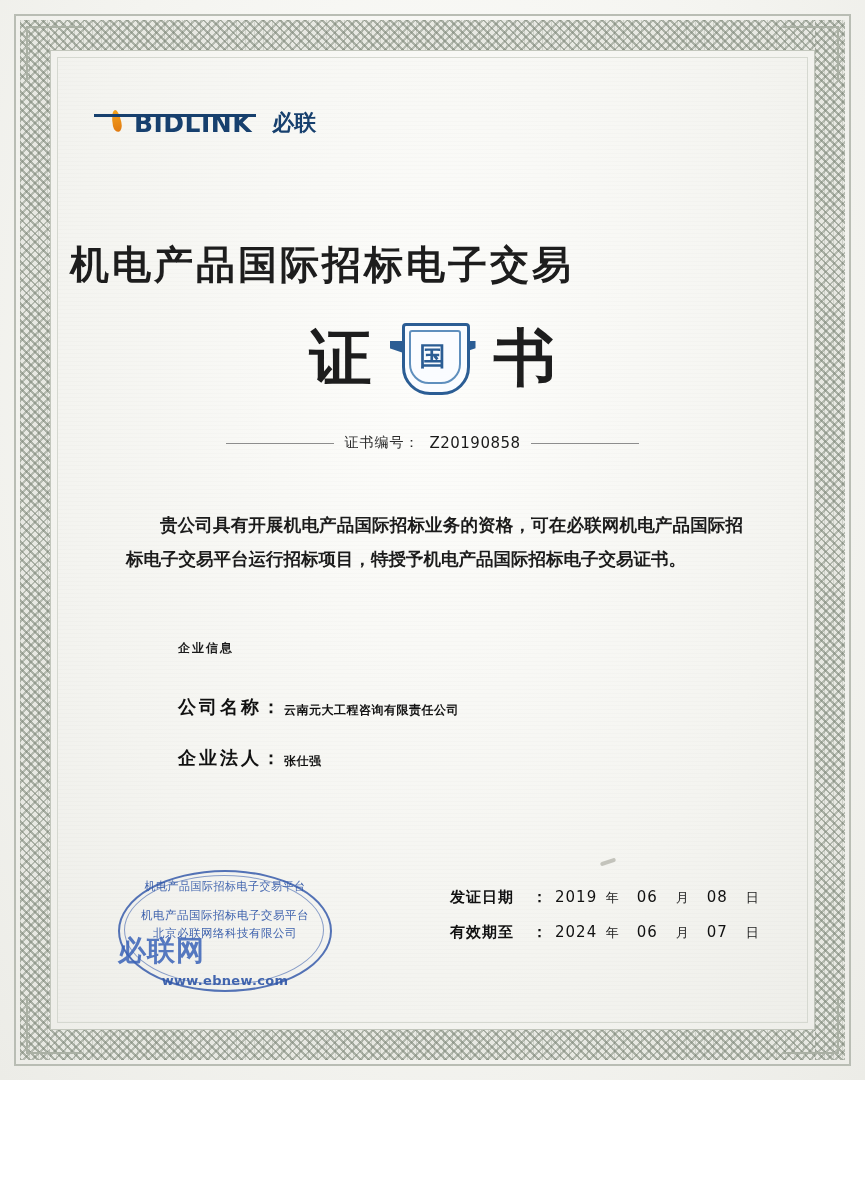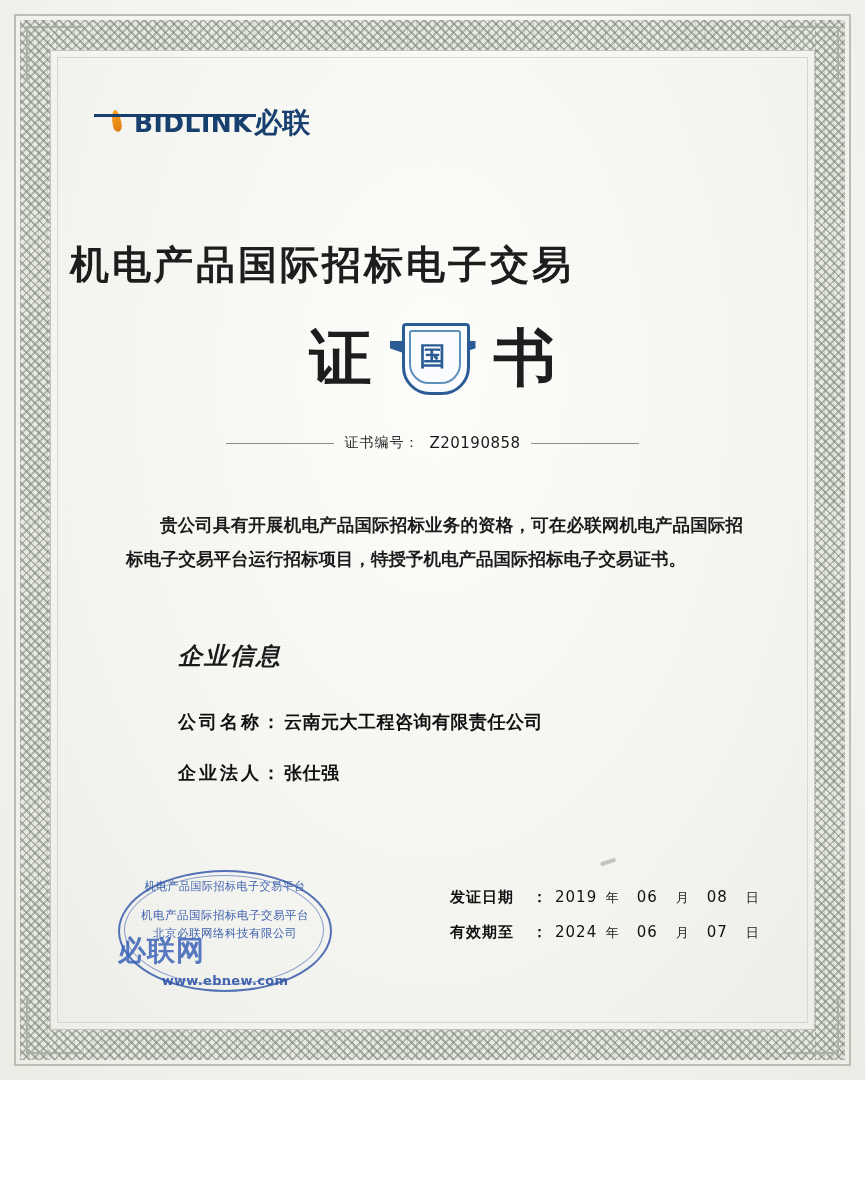--- a/index.html
+++ b/index.html
@@ -104,24 +104,24 @@
   }
   .logo-text {
     font-family: "DejaVu Sans", sans-serif;
     font-weight: bold;
     font-size: 25px;
     letter-spacing: 0.5px;
     color: #17406e;
   }
   .logo-cn {
     font-family: "DejaVu Sans", sans-serif;
-    font-size: 28px;
+    font-size: 22px;
     font-weight: bold;
     color: #17406e;
-    margin-left: 2px;
+    margin-left: 20px;
   }
   .logo-underline {
     position: absolute;
     left: 24px;
     top: 44px;
     width: 162px;
     height: 3px;
     background: #17406e;
   }
 
@@ -236,27 +236,26 @@
     font-weight: bold;
   }
 
   
   .info-block {
     position: absolute;
     left: 108px;
     top: 570px;
   }
   .info-heading {
-    font-size: 24px;
+    font-size: 12px;
     font-weight: bold;
     color: #1b1b1b;
     letter-spacing: 2px;
     margin-bottom: 38px;
     font-family: "DejaVu Sans", sans-serif;
-    font-style: italic;
   }
   .info-row {
     display: flex;
     align-items: flex-end;
     margin-bottom: 18px;
     margin-top: 27px;
   }
   .info-label {
     font-size: 18px;
     font-weight: bold;
@@ -265,21 +264,21 @@
     font-family: "DejaVu Sans", sans-serif;
     white-space: nowrap;
   }
   .info-colon {
     font-size: 18px;
     font-weight: bold;
     color: #111;
     margin: 0 4px 0 0;
   }
   .info-value {
-    font-size: 18px;
+    font-size: 12px;
     font-weight: bold;
     color: #111;
     letter-spacing: 0.5px;
     font-family: "DejaVu Sans", sans-serif;
   }
 
   
   .seal {
     position: absolute;
     left: 48px;

